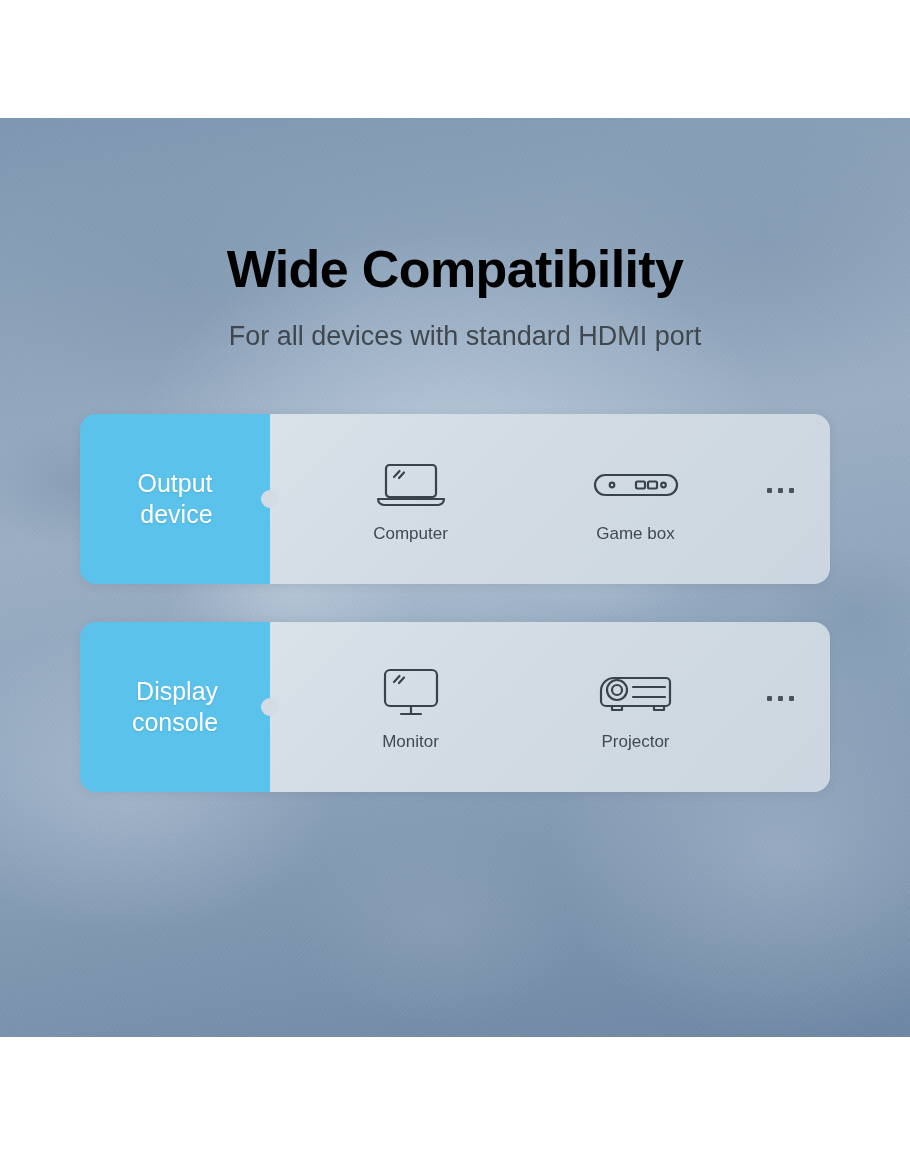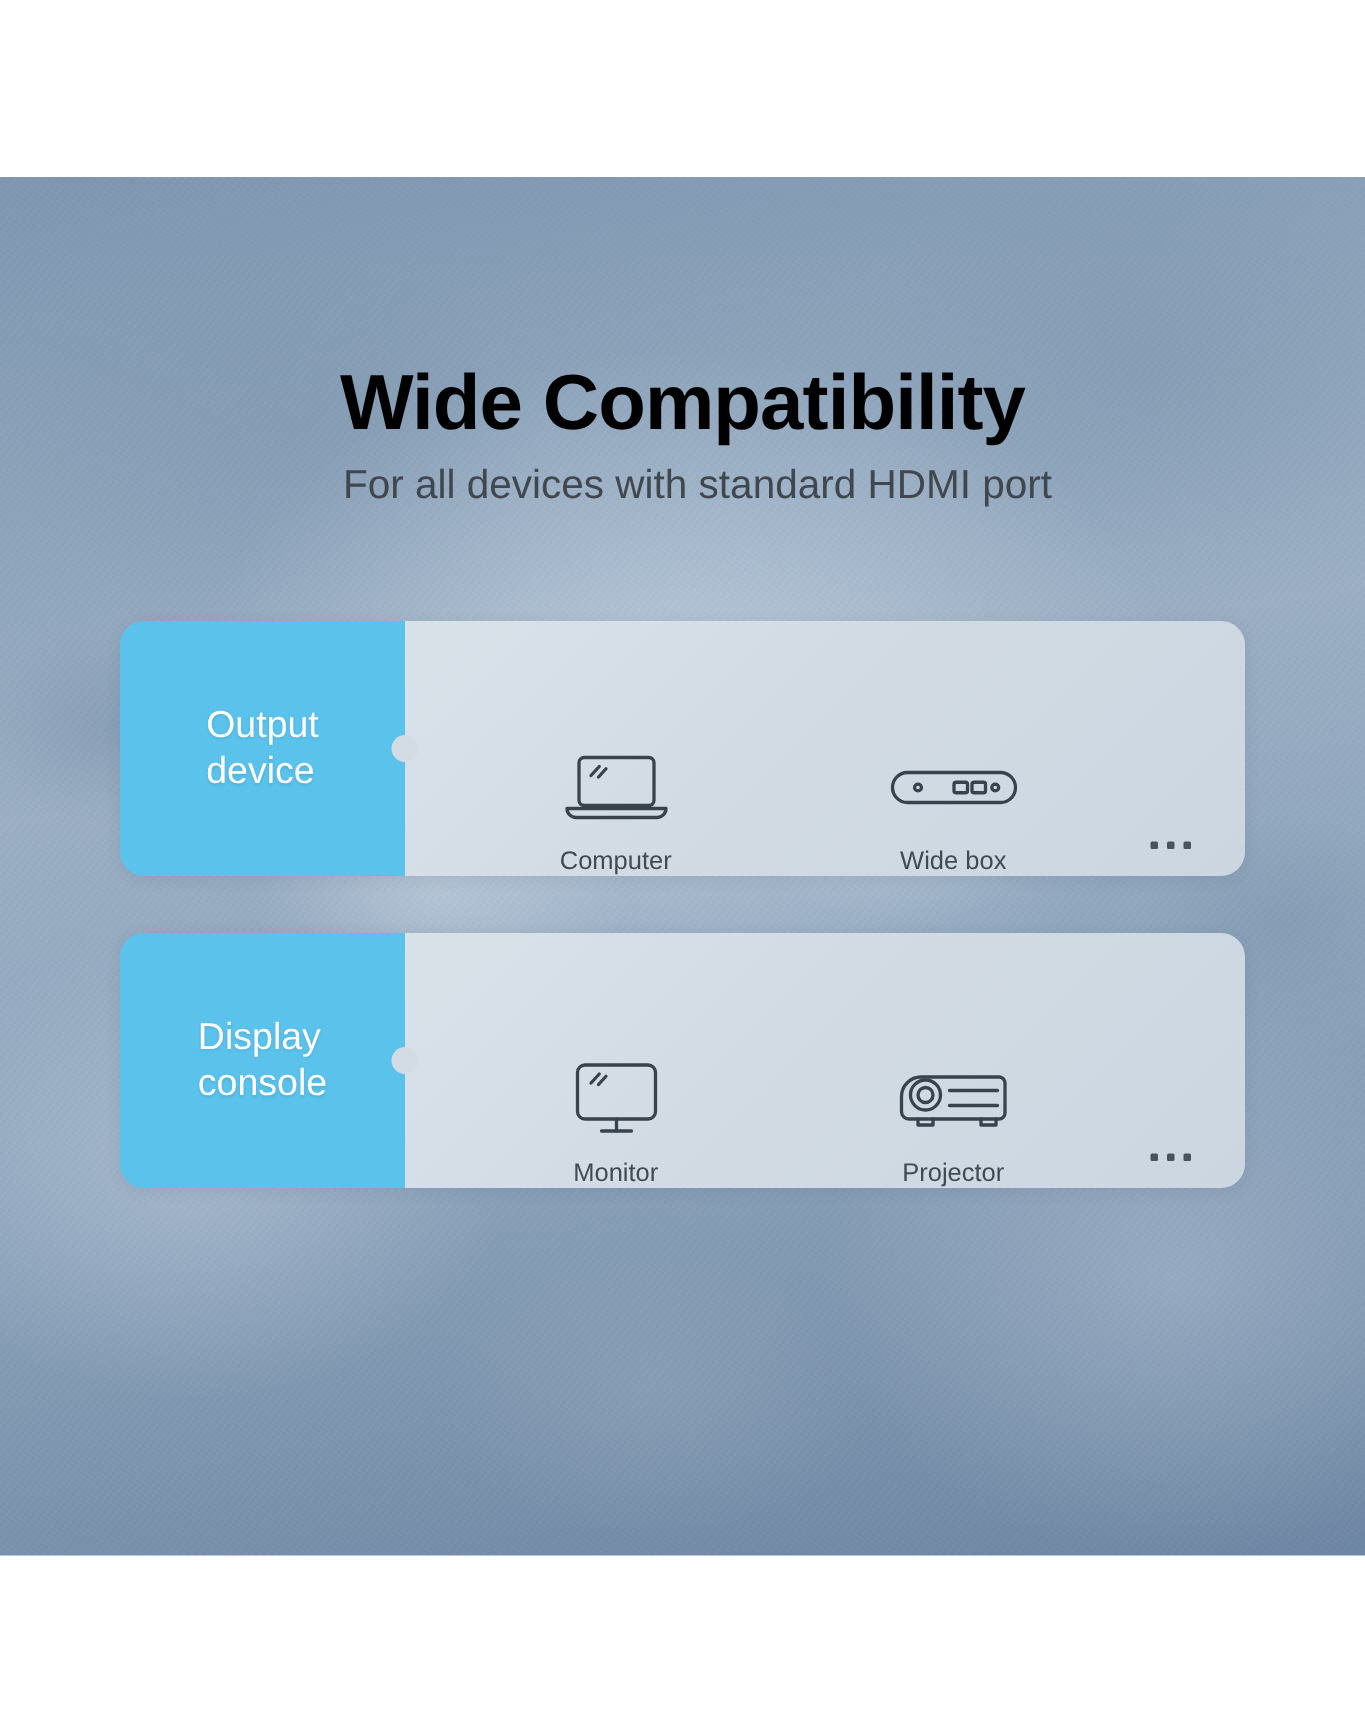--- a/index.html
+++ b/index.html
@@ -74,21 +74,21 @@
 
   #title {
     font-size: 52px;
     font-weight: 700;
     color: #000000;
     letter-spacing: -0.6px;
     line-height: 62px;
   }
 
   #subtitle {
-    margin-top: 6px;
+    margin-top: 19px;
     font-size: 27px;
     font-weight: 400;
     color: #41474e;
     line-height: 34px;
     padding-left: 20px;
   }
 
   
   .card {
     position: absolute;
@@ -112,21 +112,21 @@
     display: flex;
     align-items: center;
     justify-content: center;
   }
 
   .card-left-label {
     color: #ffffff;
     font-size: 25px;
     font-weight: 400;
     line-height: 31px;
-    text-align: left;
+    text-align: right;
     white-space: pre-line;
     text-shadow: 0 1px 2px rgba(30,90,120,0.18);
   }
 
   
   .notch {
     position: absolute;
     right: -9px;
     top: 50%;
     transform: translateY(-50%);
@@ -134,21 +134,21 @@
     height: 18px;
     border-radius: 50%;
     background: #d3dce5;
     z-index: 3;
   }
 
   .card-right {
     flex: 1 1 auto;
     background: linear-gradient(135deg, #d9e1e9 0%, #d2dbe4 45%, #cbd6e0 100%);
     display: flex;
-    align-items: flex-end;
+    align-items: center;
     padding: 0 18px 0 28px;
   }
 
   .device {
     flex: 1 1 0;
     display: flex;
     flex-direction: column;
     align-items: center;
     justify-content: center;
   }
@@ -223,21 +223,21 @@
       <div class="device">
         <div class="device-icon">
           <svg width="86" height="30" viewBox="0 0 86 30" fill="none" stroke="#39434D" stroke-width="2.2" stroke-linecap="round" stroke-linejoin="round">
             <rect x="2" y="5" width="82" height="20" rx="10"></rect>
             <circle cx="19" cy="15" r="2.3"></circle>
             <rect x="43" y="11.5" width="9" height="7" rx="1.4"></rect>
             <rect x="55" y="11.5" width="9" height="7" rx="1.4"></rect>
             <circle cx="70.5" cy="15" r="2.3"></circle>
           </svg>
         </div>
-        <div class="device-label">Wide box</div>
+        <div class="device-label">Game box</div>
       </div>
 
       <div class="ellipsis">
         <i></i>
         <i></i>
         <i></i>
       </div>
 
     </div>
   </div>

